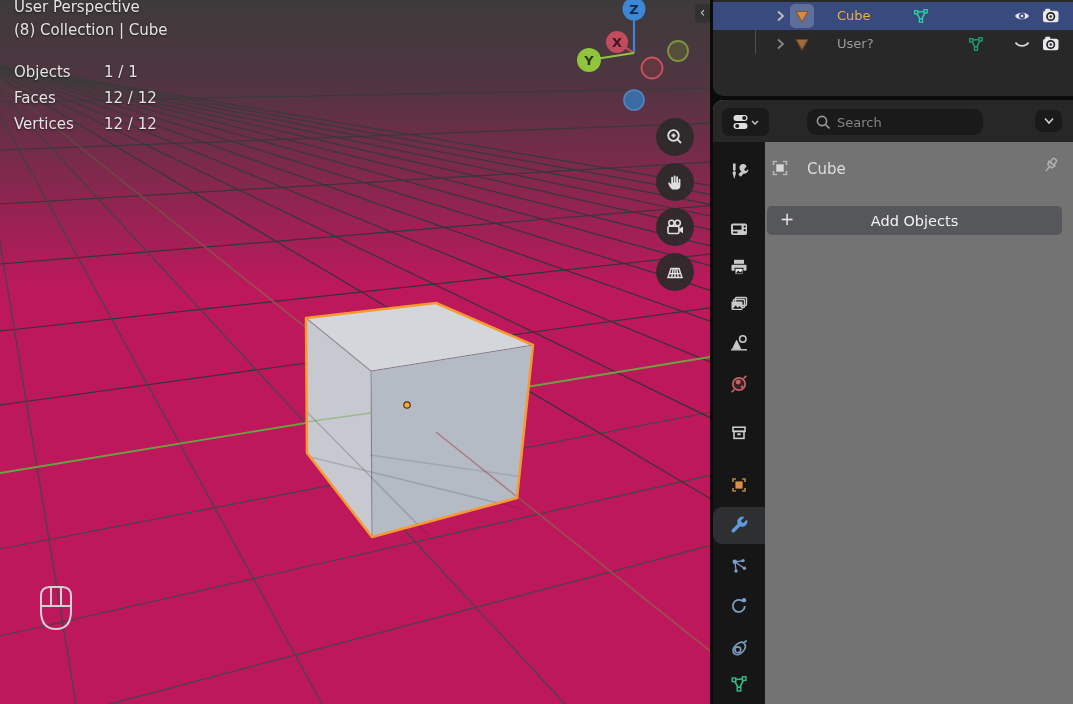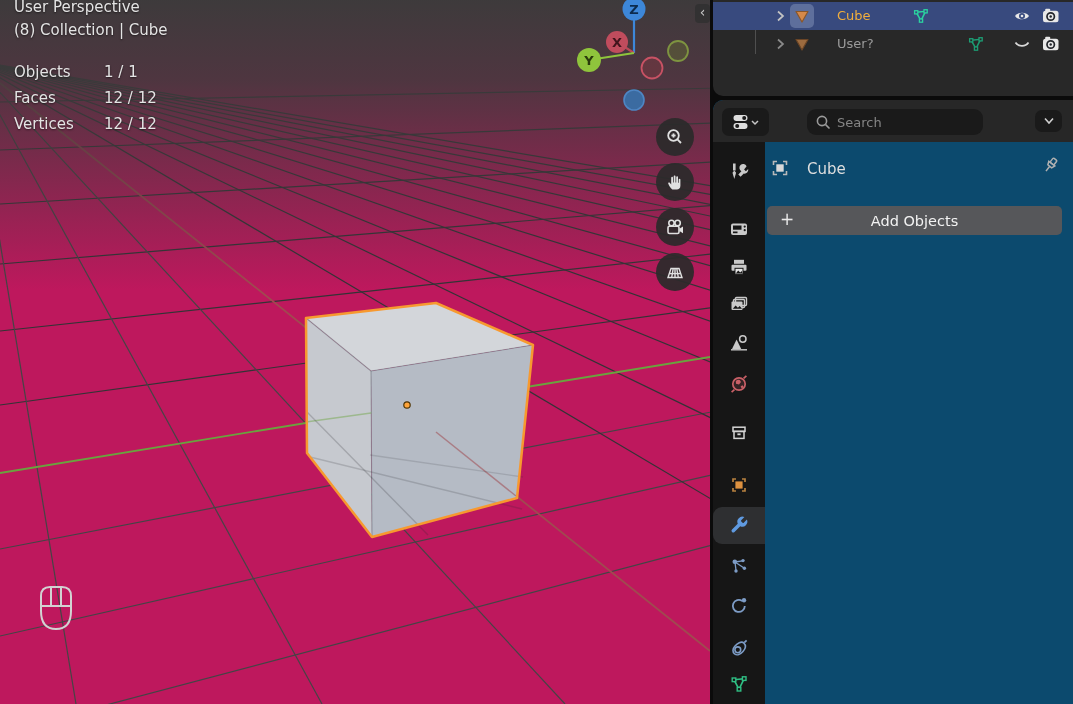--- a/index.html
+++ b/index.html
@@ -22,21 +22,21 @@
   .navbtn{width:38px;height:38px;border-radius:50%;background:rgba(42,42,42,.92);
           display:flex;align-items:center;justify-content:center;}
   #collapse-btn{left:695px;top:4px;width:15px;height:19px;border-radius:4px;background:rgba(48,48,48,.85);
       color:#c9c9c9;font-size:14px;line-height:17px;text-align:center;}
   
   #right-col{left:710px;top:0;width:363px;height:664px;background:#0b0b0b;}
   #outliner{left:3px;top:0;width:360px;height:96px;background:#282828;border-bottom-left-radius:10px;}
   .ol-row{left:0;width:360px;height:28px;font-size:13px;}
   .ol-row .lbl{position:absolute;left:124px;top:0;line-height:28px;}
   .icon-box{position:absolute;display:flex;align-items:center;justify-content:center;}
-  #props{left:3px;top:100px;width:360px;height:604px;background:#0c4a6e;border-top-left-radius:10px;overflow:hidden;}
+  #props{left:3px;top:100px;width:360px;height:604px;background:#737373;border-top-left-radius:10px;overflow:hidden;}
   #props-header{position:absolute;left:0;top:0;width:360px;height:42px;background:#272727;border-top-left-radius:10px;}
   .hdr-ctl{position:absolute;background:#1a1a1a;border-radius:7px;display:flex;align-items:center;justify-content:center;}
   #search-box{left:94px;top:9px;width:176px;height:26px;border-radius:9px;background:#1a1a1a;}
   #search-input{position:absolute;left:28px;top:1px;width:140px;height:22px;background:transparent;border:none;outline:none;
       color:#cfcfcf;font-size:13px;font-family:"DejaVu Sans","Liberation Sans",sans-serif;}
   #search-input::placeholder{color:#858585;}
   #tabstrip{position:absolute;left:0;top:42px;width:52px;height:562px;background:#161616;}
   .tab{position:absolute;left:0;width:52px;height:36px;display:flex;align-items:center;justify-content:center;}
   #tab-active-bg{position:absolute;left:0;top:365px;width:52px;height:37px;background:#2e2f31;
       border-radius:9px 0 0 9px;}

